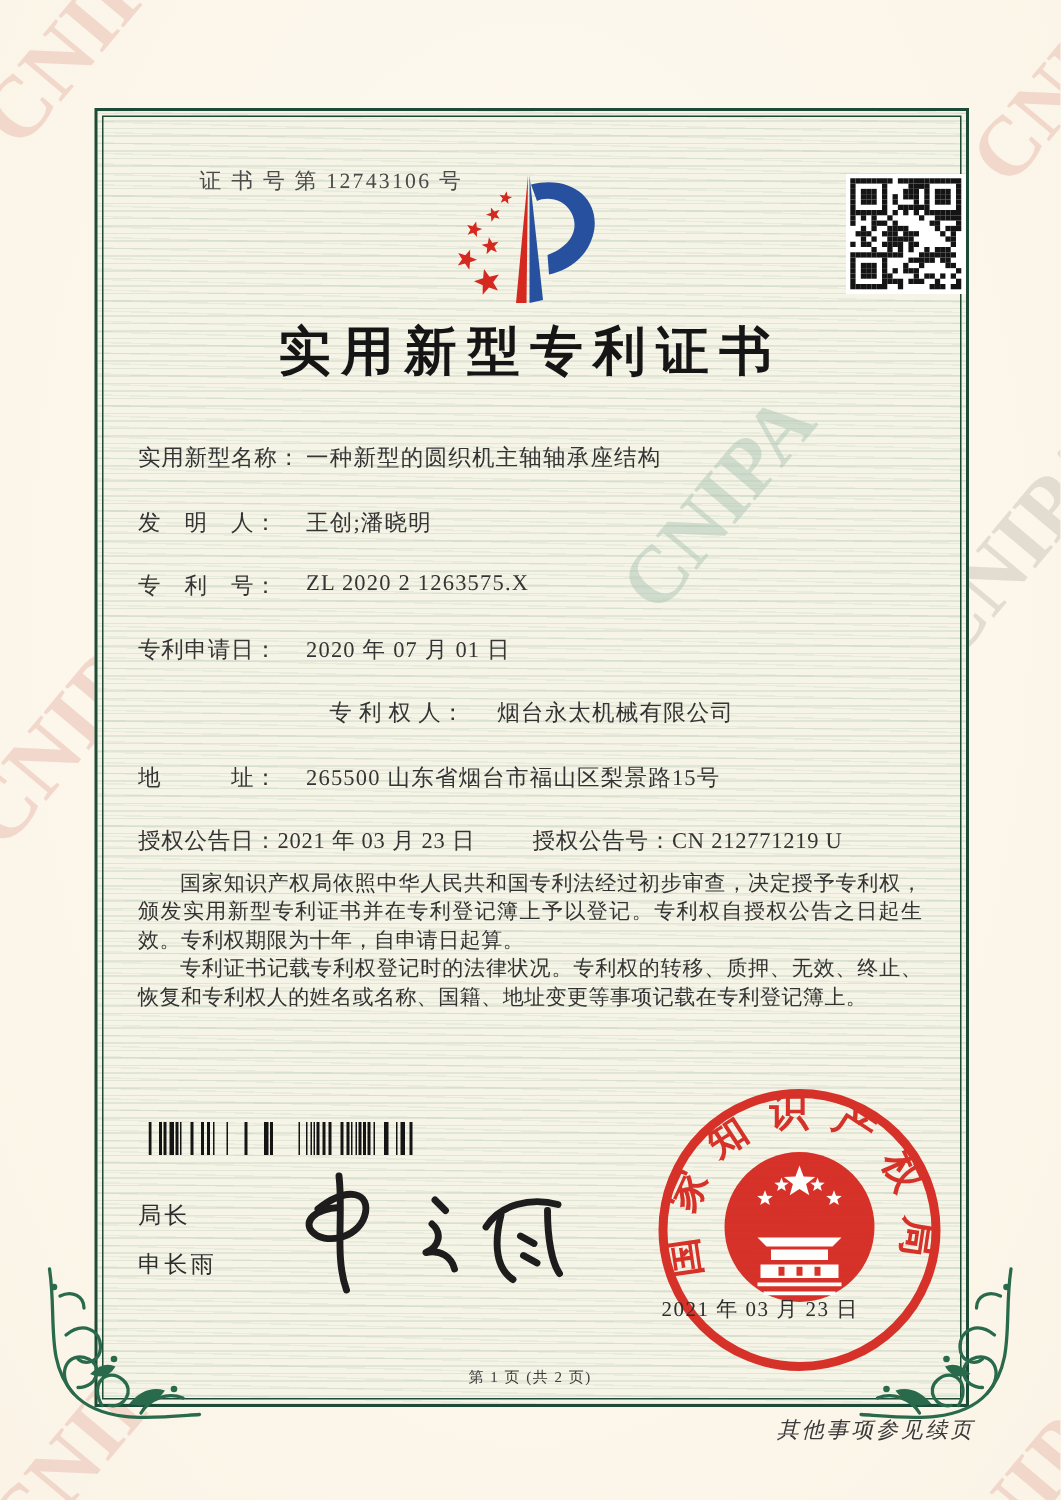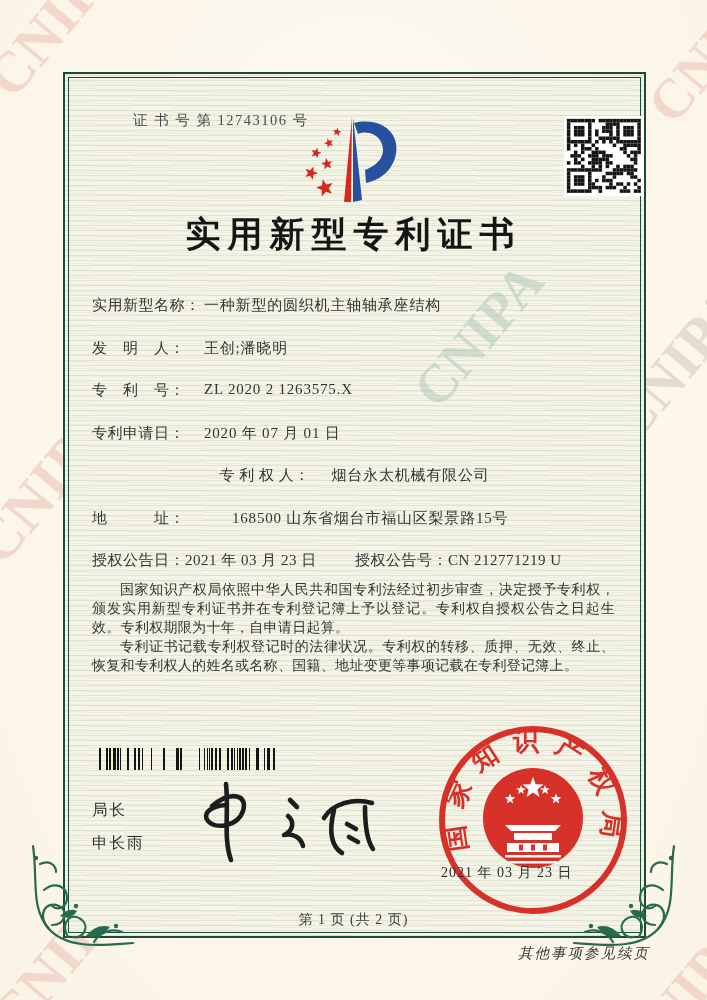--- a/index.html
+++ b/index.html
@@ -31,21 +31,21 @@
   .row{left:92px;width:525px;font-size:15px;color:#343434;display:flex;}
   .row .lbl{flex:0 0 112px;letter-spacing:0.5px;}
   .row .val{letter-spacing:0.8px;}
   .grant span{font-size:15px;color:#343434;letter-spacing:0.5px;}
   .paras{left:92px;top:580px;width:523px;font-size:14px;line-height:19px;
          text-align:justify;color:#333;}
   .paras p{margin:0;text-indent:2em;letter-spacing:0.3px;}
   .director{font-size:15.5px;color:#2e2e2e;letter-spacing:2px;}
   .seal-date{left:441px;top:864px;width:200px;font-size:14px;color:#2d2d2d;
              letter-spacing:1px;z-index:6;}
-  .page-info{left:0;top:911px;width:707px;text-align:center;font-size:14px;color:#3c3c3c;letter-spacing:1px;}
+  .page-info{left:0;top:911px;width:707px;text-align:center;font-size:10px;color:#3c3c3c;letter-spacing:1px;}
   .cont-note{left:0;top:944px;width:650px;text-align:right;font-size:14.5px;color:#3a3a3a;
              font-style:italic;letter-spacing:2px;}
   svg{display:block;}
 </style>
 </head>
 <body>
 
 <div class="page">
 
   <div class="wm pink" style="left:-34px;top:-14px;font-size:58px;">CNIPA</div>
@@ -371,23 +371,23 @@
     <span class="val">ZL 2020 2 1263575.X</span>
   </div>
   <div class="abs row" style="top:424px;align-items:flex-end;">
     <span class="lbl">专利申请日：</span>
     <span class="val">2020 年 07 月 01 日</span>
   </div>
   <div class="abs row" style="top:466px;justify-content:center;">
     <span class="lbl">专 利 权 人：</span>
     <span class="val">烟台永太机械有限公司</span>
   </div>
-  <div class="abs row" style="top:509px;gap:28px;">
+  <div class="abs row" style="top:509px;">
     <span class="lbl">地　　　址：</span>
-    <span class="val">168500 山东省烟台市福山区梨景路15号</span>
+    <span class="val">265500 山东省烟台市福山区梨景路15号</span>
   </div>
 
   <div class="abs grant" style="left:92px;top:551px;width:530px;">
     <span>授权公告日：</span><span>2021 年 03 月 23 日</span>
     <span style="position:absolute;left:263px;"><span>授权公告号：</span><span>CN 212771219 U</span></span>
   </div>
 
   <div class="abs paras">
     <p>国家知识产权局依照中华人民共和国专利法经过初步审查，决定授予专利权，颁发实用新型专利证书并在专利登记簿上予以登记。专利权自授权公告之日起生效。专利权期限为十年，自申请日起算。</p>
     <p>专利证书记载专利权登记时的法律状况。专利权的转移、质押、无效、终止、恢复和专利权人的姓名或名称、国籍、地址变更等事项记载在专利登记簿上。</p>

